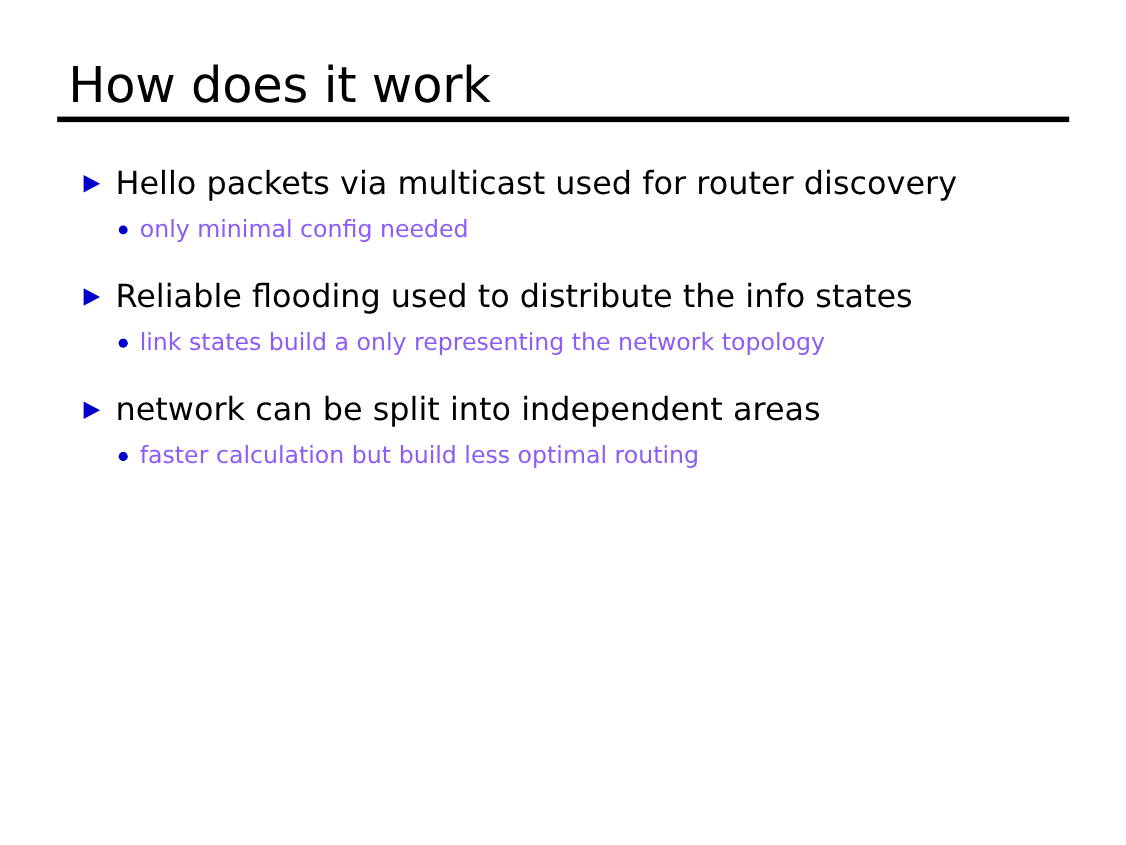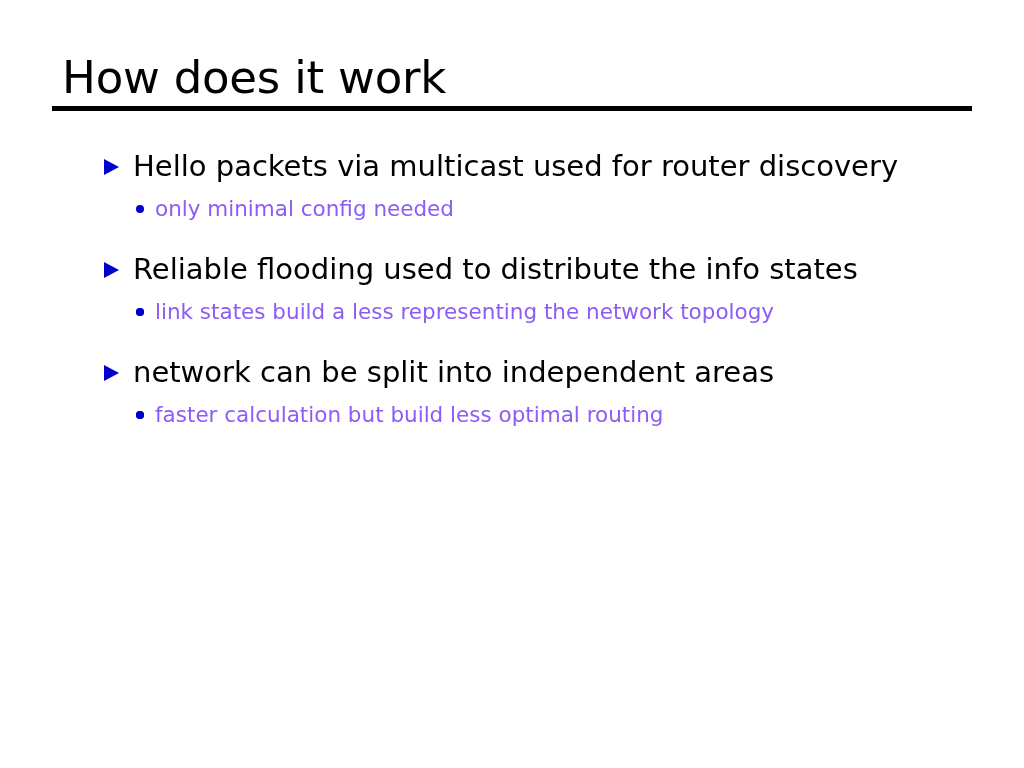--- a/index.html
+++ b/index.html
@@ -49,21 +49,20 @@
   
   .body-block {
     position: absolute;
     left: 0;
     top: 143px;
     width: 1024px;
   }
 
   .group {
     margin-bottom: 20px;
-    margin-left: 28px;
   }
   .group:last-child {
     margin-bottom: 0;
   }
 
   
   .l1 {
     position: relative;
     padding-left: 105px;
     padding-right: 30px;
@@ -136,21 +135,21 @@
       <div class="l1">
         <span class="tri-icon"></span>
         <span>Reliable flooding used to distribute the info states</span>
       </div>
       <ul class="l2list">
         <li class="l2">
           <span class="dot-icon"></span>
         </li>
         <li class="l2">
           <span class="dot-icon"></span>
-          <span>link states build a less representing the network topology</span>
+          <span>link states build a only representing the network topology</span>
         </li>
       </ul>
     </div>
 
 
     <div class="group">
       <div class="l1">
         <span class="tri-icon"></span>
         <span>network can be split into independent areas</span>
       </div>

